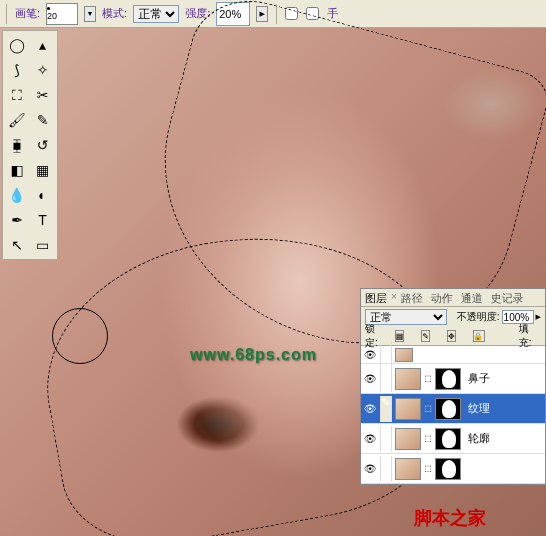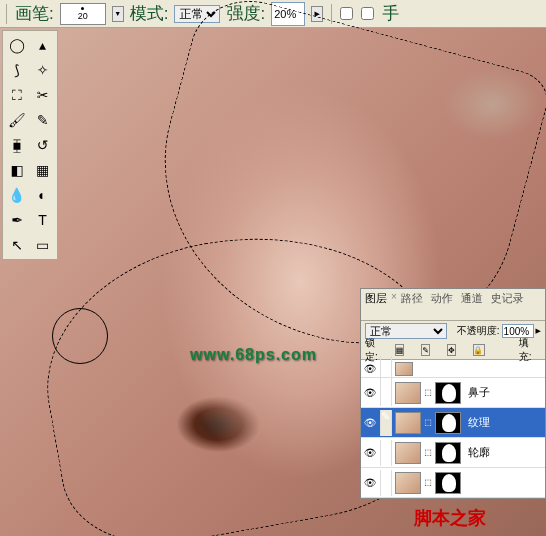--- a/index.html
+++ b/index.html
@@ -1,41 +1,41 @@
 <!DOCTYPE html>
 <html><head>
 <meta charset="utf-8">
 <style>
 * { margin: 0; padding: 0; box-sizing: border-box; font-family: "SimSun", "Microsoft YaHei", sans-serif; }
 body { width: 546px; height: 536px; background: #ece9d8; position: relative; overflow: hidden; font-size: 12px; }
 
 .toolbar { display: flex; align-items: center; height: 28px; background: #ece9d8; border-bottom: 1px solid #aca899; padding: 2px 4px; gap: 6px; }
-.toolbar .label { font-size: 17px; color: #14532d; }
+.toolbar .label { font-size: 11px; color: #4c1d95; }
 .toolbar .sep { width: 1px; height: 20px; background: #aca899; margin: 0 2px; }
-.toolbar .brush-preview { width: 46px; height: 22px; background: #fff; border: 1px solid #888; display: flex; align-items: center; justify-content: center; flex-direction: column; font-size: 9px; }
+.toolbar .brush-preview { width: 32px; height: 22px; background: #fff; border: 1px solid #888; display: flex; justify-content: center; flex-direction: column; font-size: 9px; }
 .toolbar .brush-preview .dot { width: 3px; height: 3px; background: #000; border-radius: 50%; margin-bottom: 1px; }
 .toolbar select { font-size: 12px; height: 18px; border: 1px solid #7f9db9; }
 .toolbar .num-input { width: 34px; height: 24px; font-size: 11px; border: 1px solid #7f9db9; padding: 0 2px; }
 .toolbar .dropdown-arrow { width: 12px; height: 16px; background: #e8e8e8; border: 1px solid #888; display: flex; align-items: center; justify-content: center; font-size: 7px; }
 .toolbar input[type="checkbox"] { margin-right: 2px; }
 
 .toolbox { position: absolute; left: 2px; top: 30px; width: 56px; background: #ece9d8; border: 1px solid #aca899; padding: 2px; display: grid; grid-template-columns: 1fr 1fr; gap: 1px; }
 .toolbox .tool { width: 24px; height: 24px; background: #ece9d8; border: 1px solid transparent; display: flex; align-items: center; justify-content: center; font-size: 14px; position: relative; }
 
 .canvas { position: absolute; left: 0; top: 28px; width: 546px; height: 508px; background: linear-gradient(135deg, #d4b0a0 0%, #c89888 30%, #b88070 60%, #9a6858 100%); }
 .canvas::before { content: ""; position: absolute; inset: 0; background: radial-gradient(ellipse 200px 280px at 55% 50%, #e8c8b8 0%, #d0a090 40%, transparent 70%), radial-gradient(ellipse 60px 40px at 40% 78%, #3a2820 0%, #582818 40%, transparent 70%), radial-gradient(ellipse 80px 60px at 90% 15%, #c0a090 0%, transparent 60%); }
 .canvas .selection { position: absolute; left: 48px; top: 210px; width: 400px; height: 290px; border: 1px dashed #000; border-radius: 50% 60% 40% 30%; transform: rotate(-10deg); }
 .canvas .selection2 { position: absolute; left: 160px; top: 0; width: 360px; height: 310px; border: 1px dashed #000; border-radius: 20% 10% 50% 60%; transform: rotate(15deg); }
 .canvas .brush-cursor { position: absolute; left: 52px; top: 280px; width: 56px; height: 56px; border: 1px solid #000; border-radius: 50%; }
 
 .watermark1 { position: absolute; left: 190px; top: 346px; font-size: 16px; font-weight: bold; color: #15803d; text-shadow: 1px 1px 2px rgba(0,0,0,0.5); font-family: Arial; letter-spacing: 1px; }
 .watermark2 { position: absolute; right: 60px; bottom: 6px; font-size: 18px; font-weight: bold; color: #c00; font-family: "KaiTi", serif; }
 
 .layers-panel { position: absolute; right: 0px; top: 288px; width: 186px; background: #ece9d8; border: 1px solid #888; font-size: 11px; }
-.layers-panel .tabs { display: flex; height: 32px; border-bottom: 1px solid #aca899; }
+.layers-panel .tabs { display: flex; height: 18px; border-bottom: 1px solid #aca899; }
 .layers-panel .tab { padding: 2px 4px; font-size: 11px; color: #555; }
 .layers-panel .tab.active { background: #ece9d8; color: #000; }
 .layers-panel .opts-row { display: flex; align-items: center; padding: 2px 4px; gap: 2px; height: 20px; }
 .layers-panel .opts-row select { font-size: 11px; height: 16px; flex: 1; border: 1px solid #7f9db9; }
 .layers-panel .opts-row .smlabel { font-size: 10px; margin-left: 8px; }
 .layers-panel .opts-row .sminput { width: 32px; height: 14px; font-size: 10px; border: 1px solid #7f9db9; padding: 0 1px; }
 .layers-panel .lock-row { display: flex; align-items: center; padding: 2px 4px; gap: 17px; height: 18px; font-size: 10px; }
 .layers-panel .lock-row .ico { width: 12px; height: 12px; border: 1px solid #888; display: inline-flex; align-items: center; justify-content: center; font-size: 8px; }
 .layers-panel .layer-list { background: #fff; border-top: 1px solid #aca899; }
 .layers-panel .layer { display: flex; align-items: center; height: 30px; border-bottom: 1px solid #ddd; padding: 0 2px; gap: 3px; }

